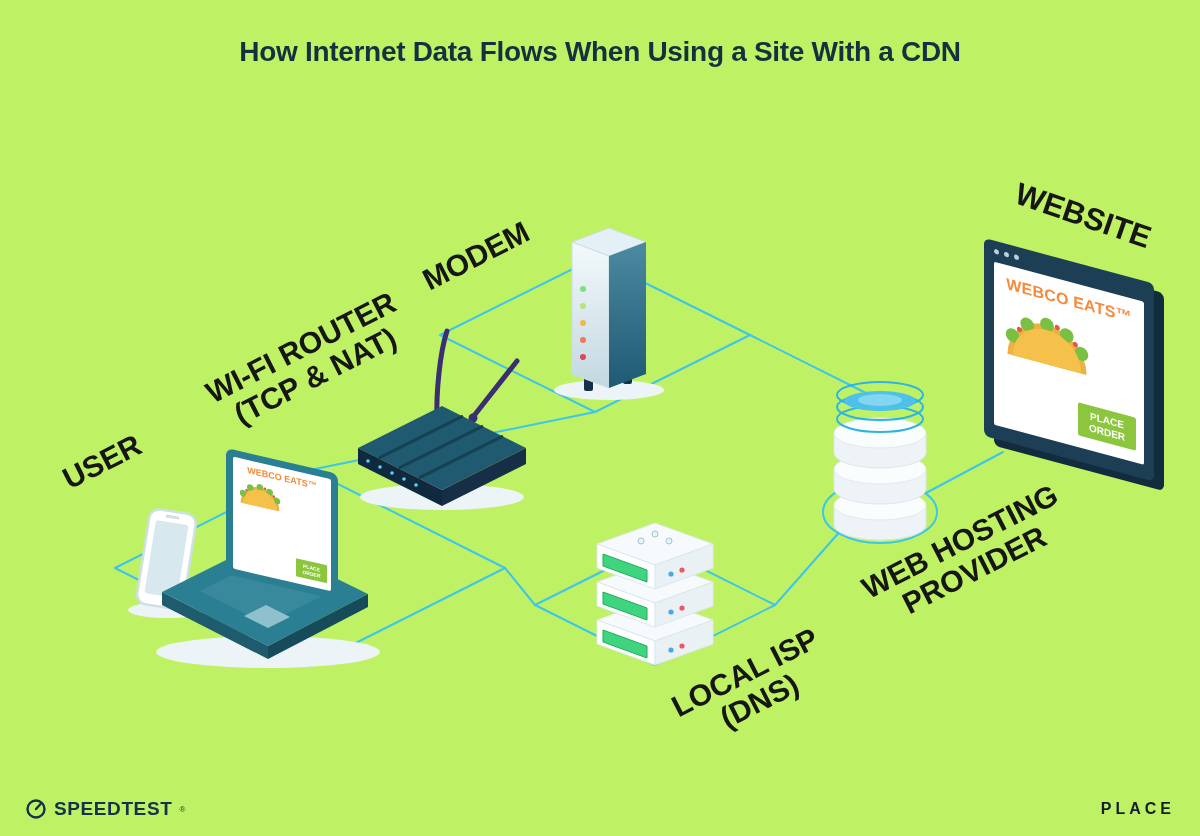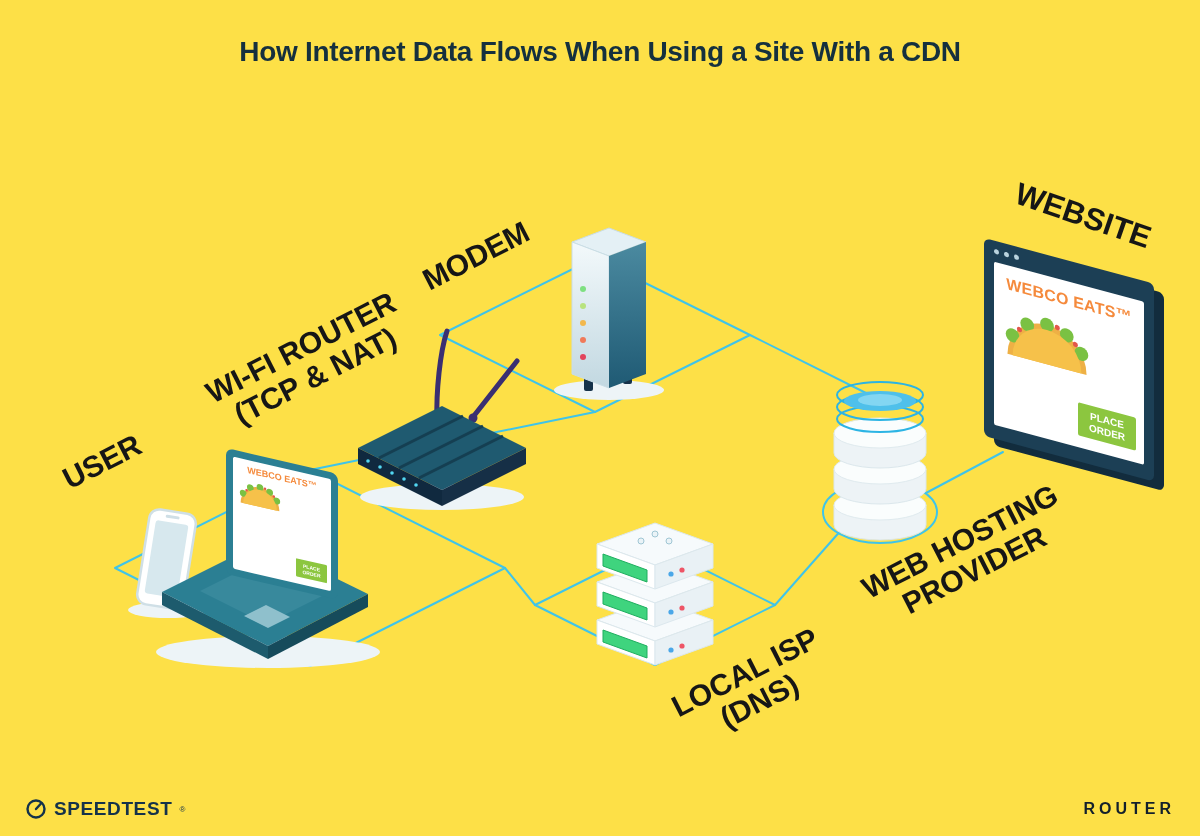--- a/index.html
+++ b/index.html
@@ -1,17 +1,17 @@
 <!DOCTYPE html>
 <html><head>
 <meta charset="utf-8">
 <style>
   html,body{margin:0;padding:0;background:#fff;}
   body{font-family:"Liberation Sans", sans-serif;}
-  .stage{position:relative;width:1200px;height:836px;background:#fde047;overflow:hidden;}
+  .stage{position:relative;width:1200px;height:836px;background:#bef264;overflow:hidden;}
 
   
   .header{position:absolute;top:36px;left:0;width:100%;text-align:center;z-index:5;}
   .title{margin:0;font-size:28px;font-weight:700;color:#15303e;letter-spacing:-0.3px;}
   .subtitle{margin:7px 0 0;font-size:23px;font-weight:400;color:#5c8594;}
 
   
   .diagram-svg{position:absolute;left:0;top:0;z-index:1;}
 
   
@@ -256,15 +256,15 @@
   </div>
 
   <div class="speedtest">
     <svg width="22" height="22" viewBox="0 0 22 22">
       <circle cx="11" cy="11" r="8.5" fill="none" stroke="#14324a" stroke-width="2.4"></circle>
       <line x1="11" y1="11" x2="16" y2="5.5" stroke="#14324a" stroke-width="2.4" stroke-linecap="round"></line>
     </svg>
     <span class="speedtest-text">SPEEDTEST</span>
       <span class="speedtest-mark">®</span>
   </div>
-  <div class="ookla">ROUTER</div>
+  <div class="ookla">PLACE</div>
 
 </div>
 
 </body></html>

